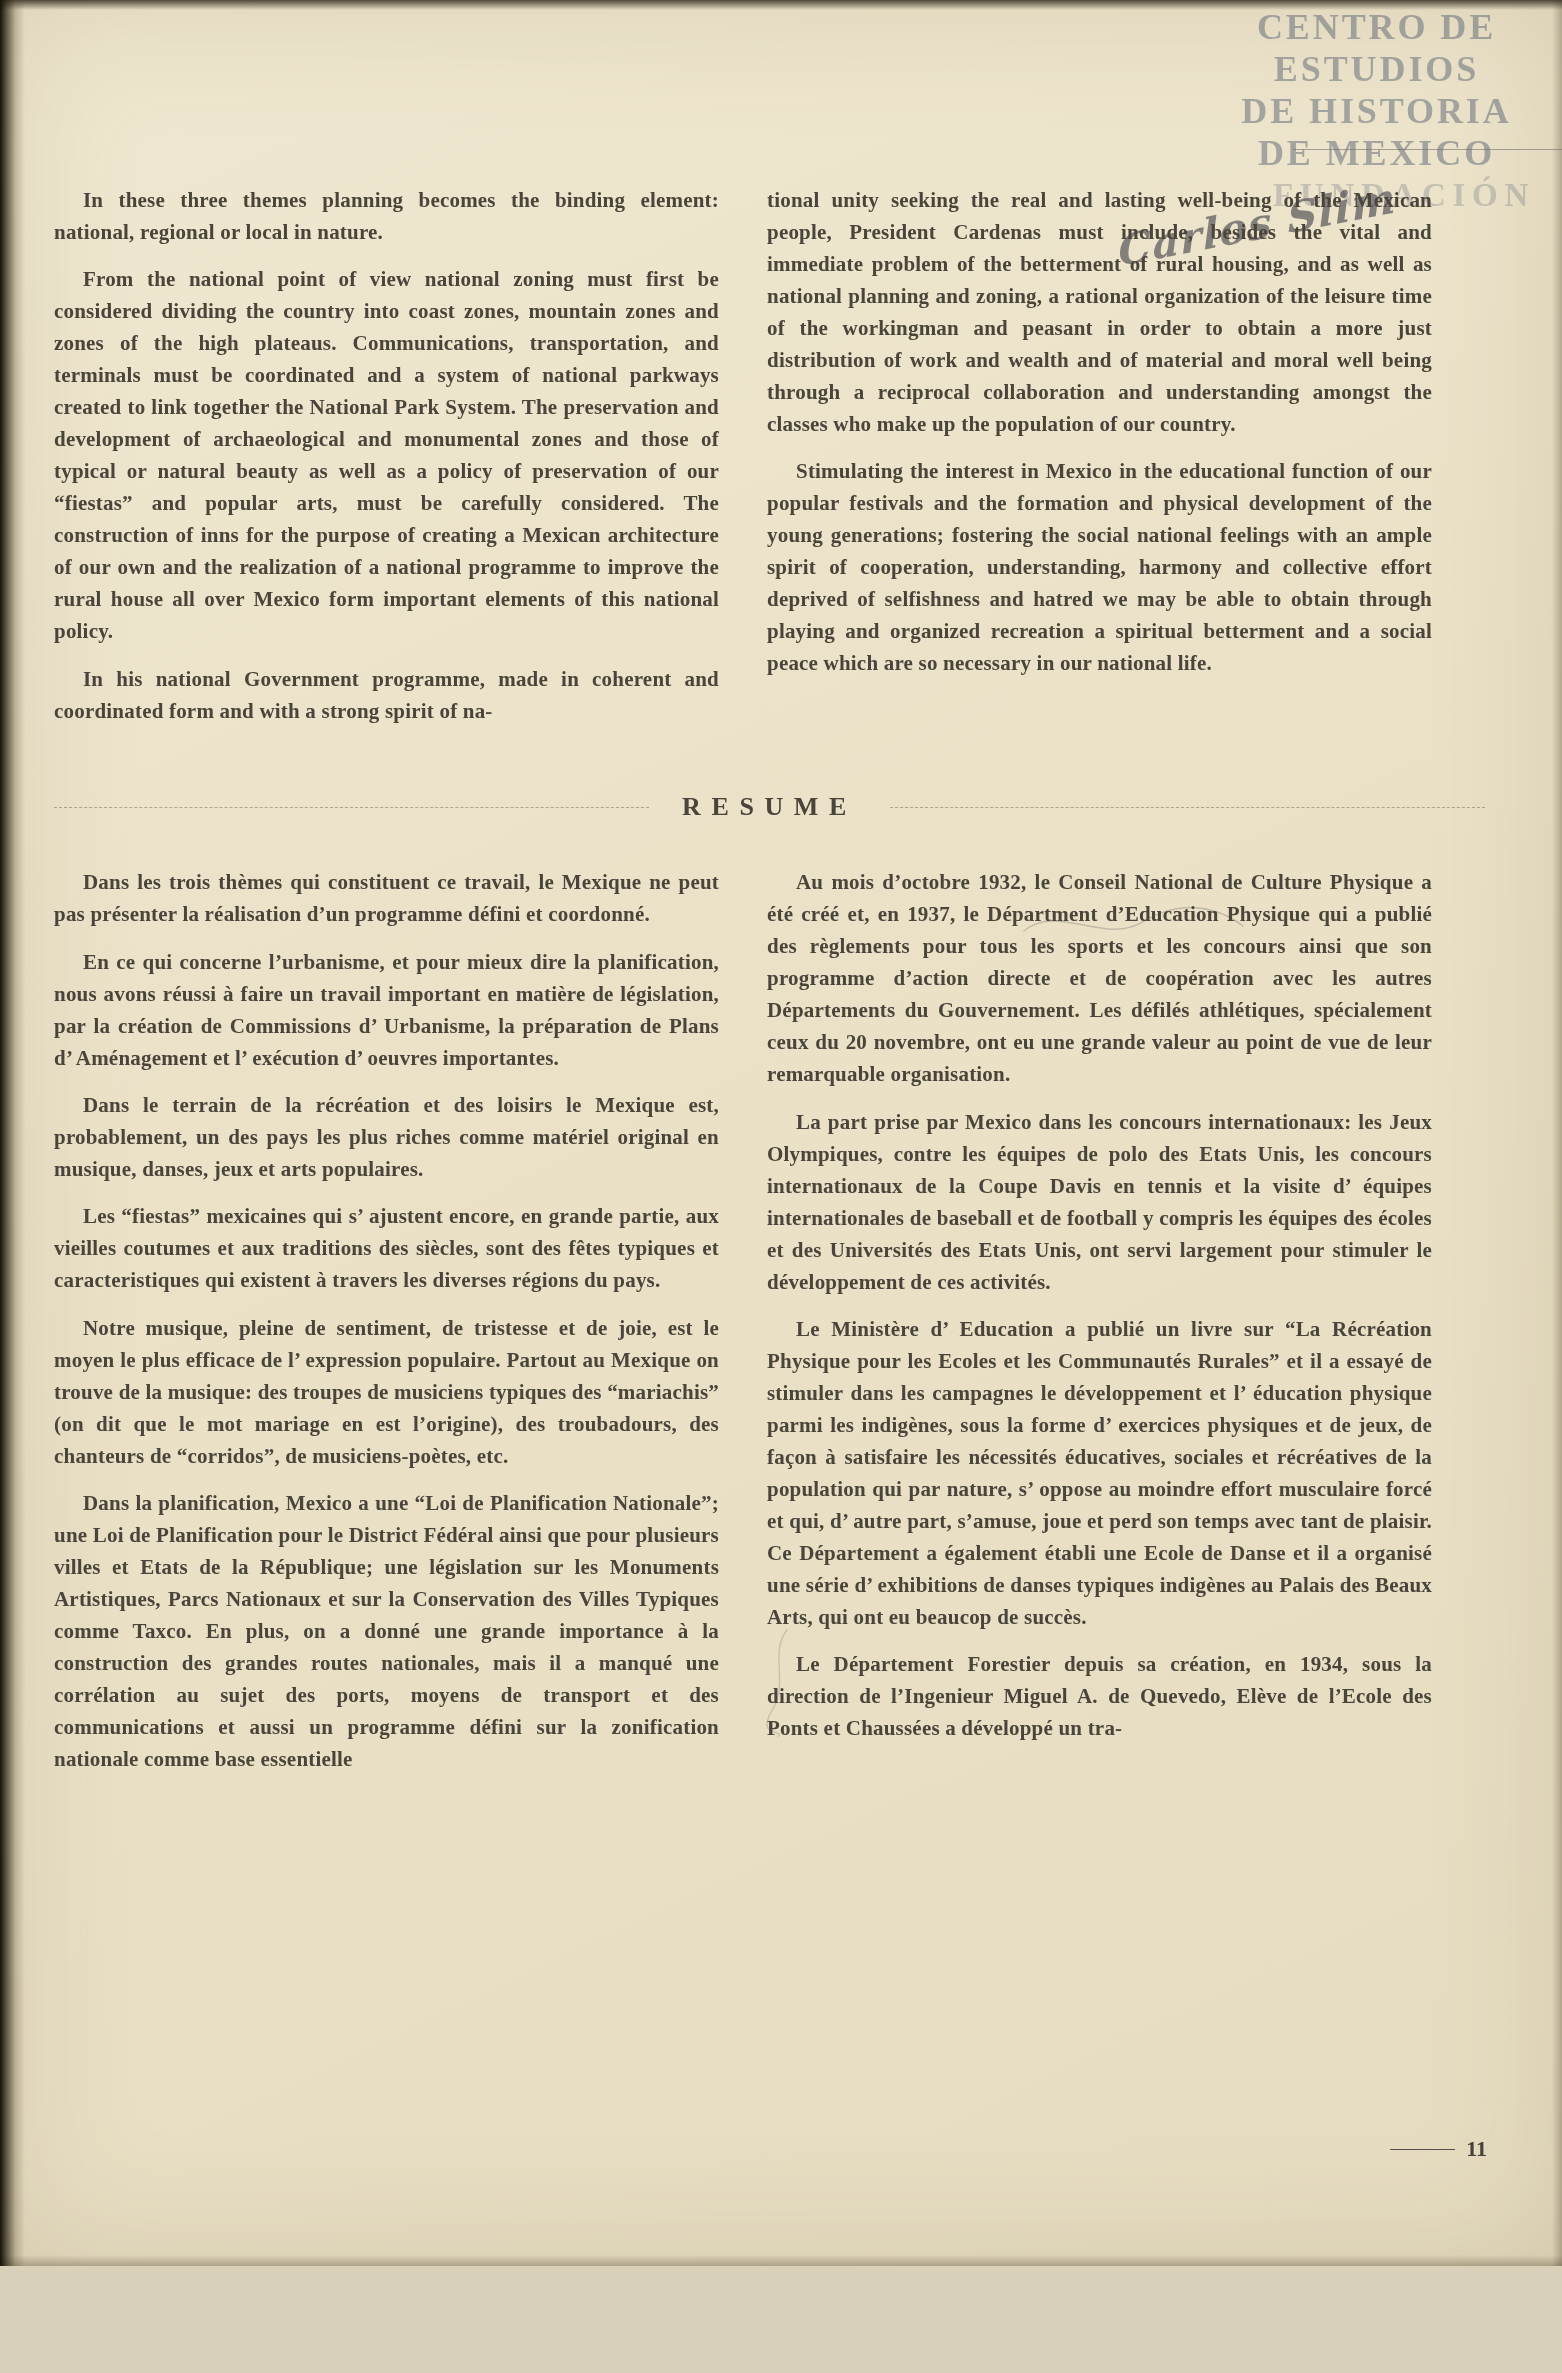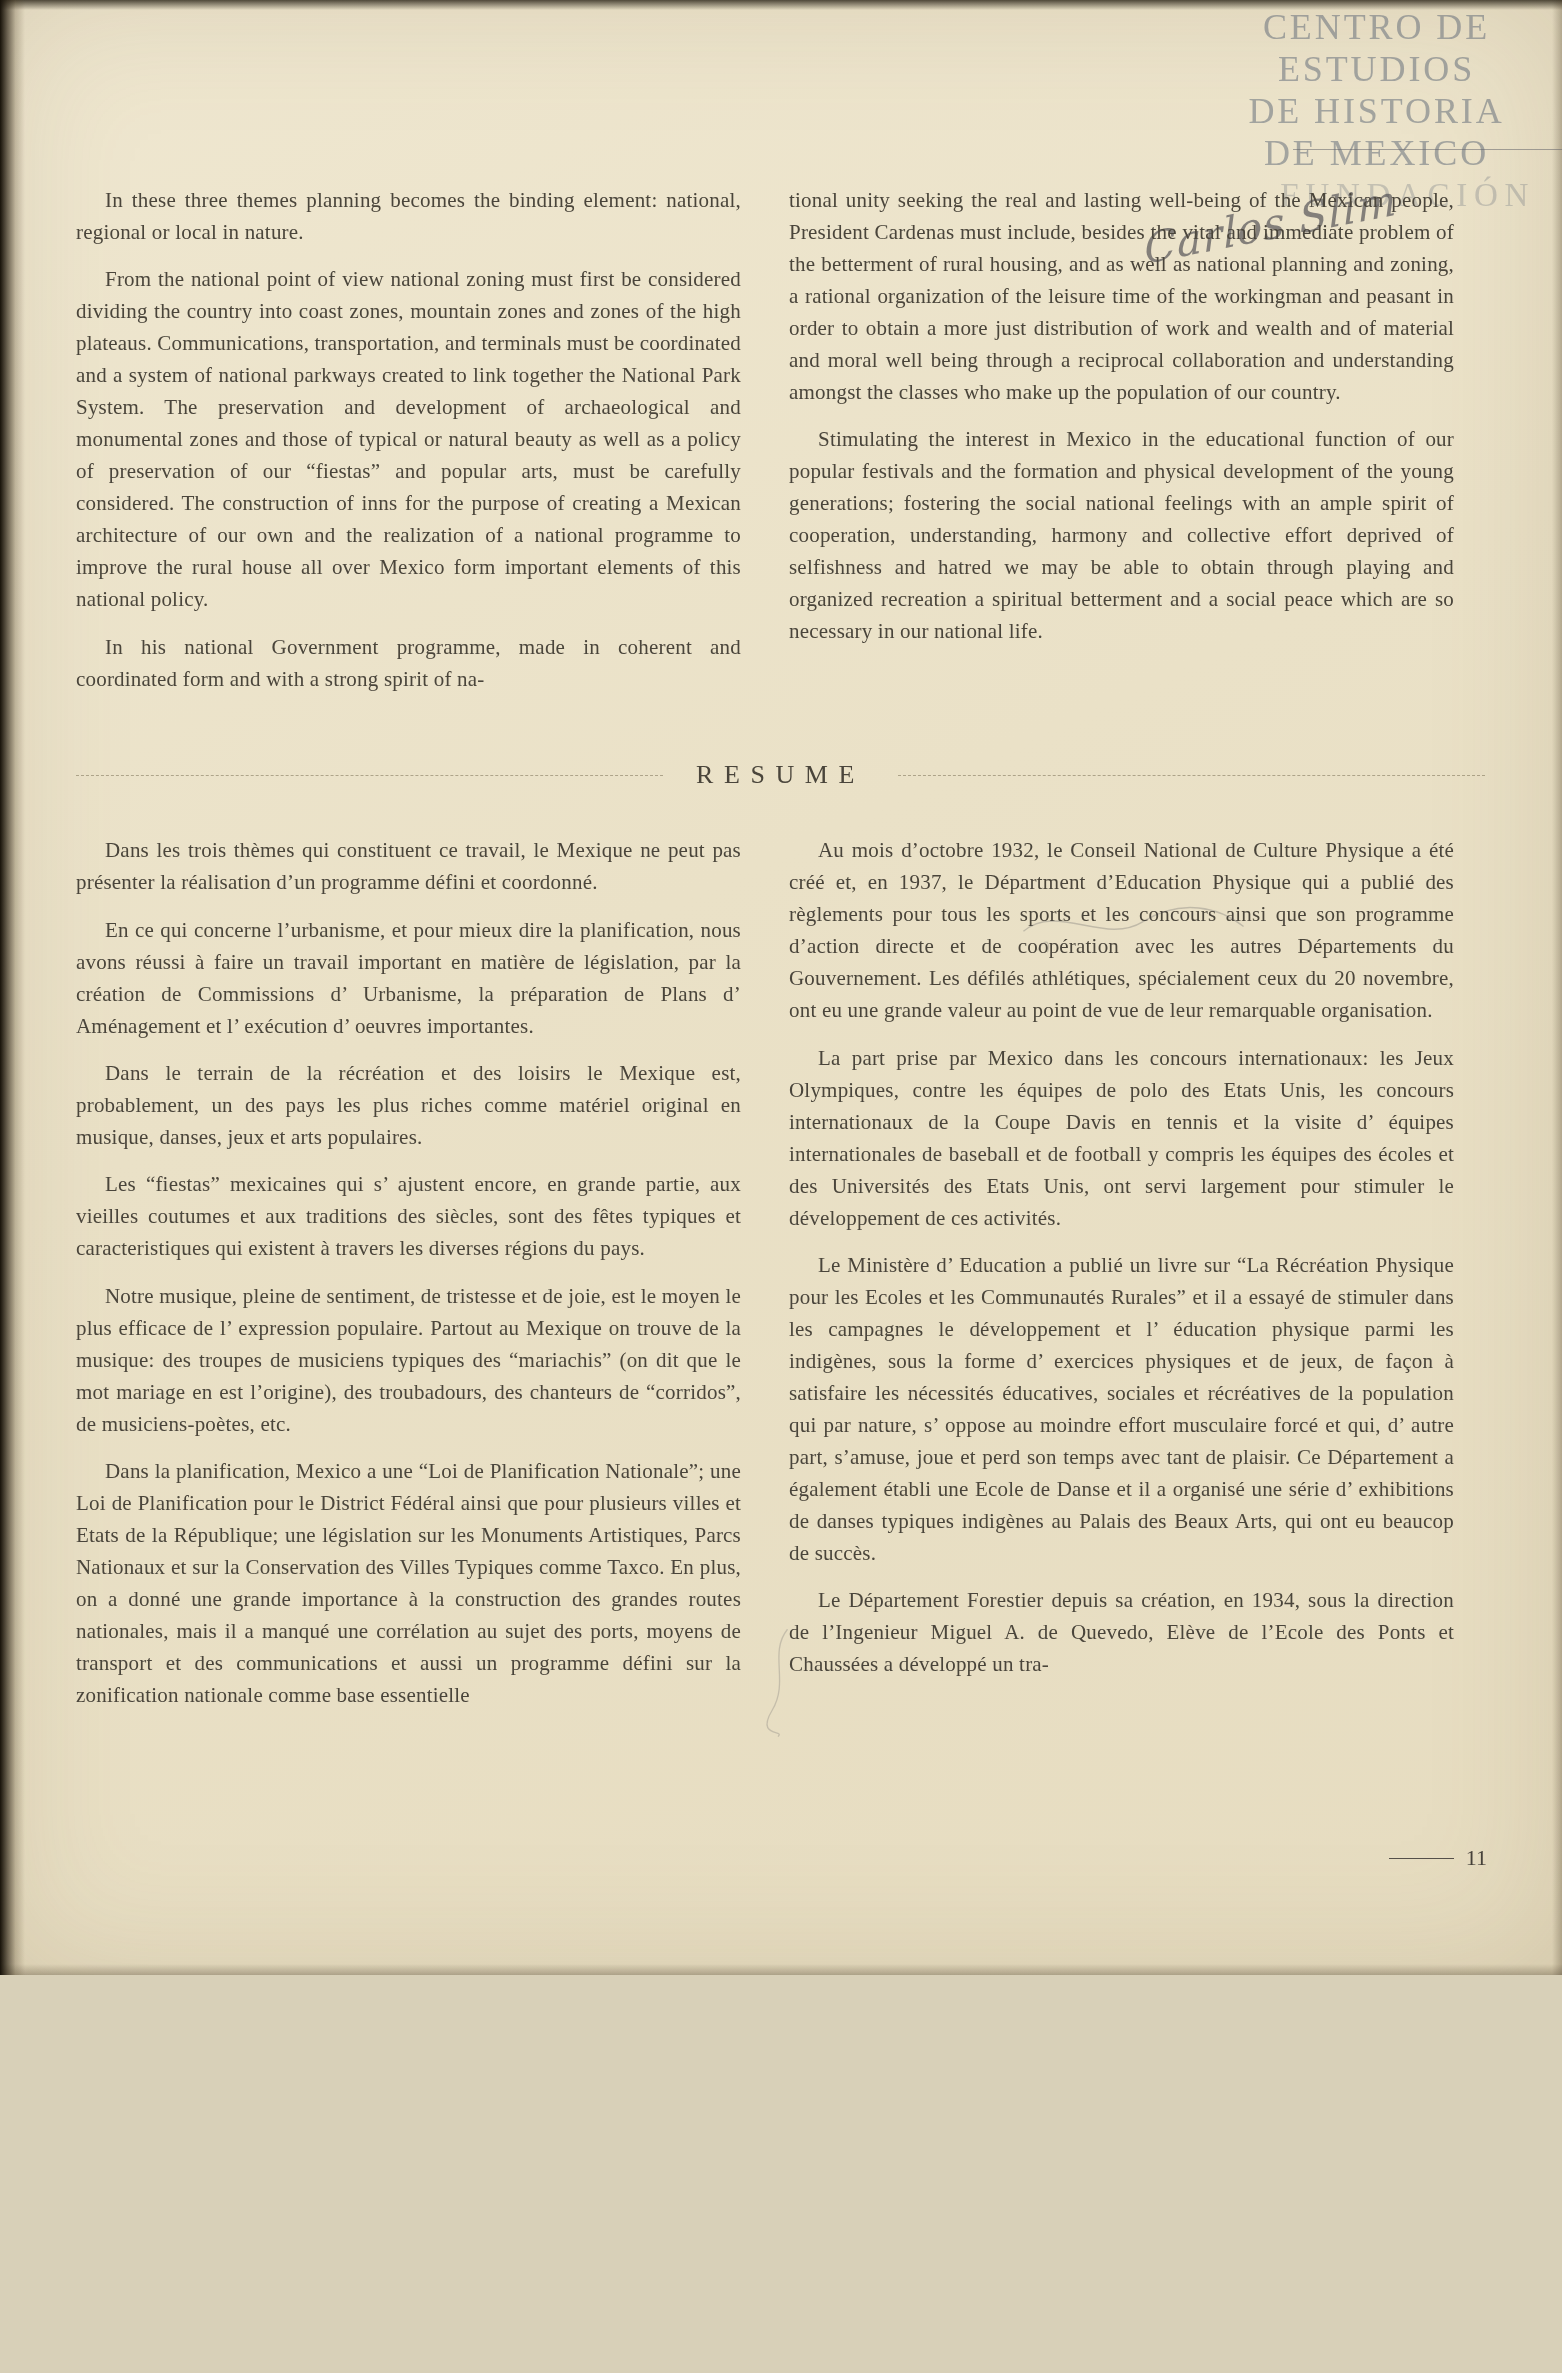--- a/index.html
+++ b/index.html
@@ -3,39 +3,40 @@
 <meta charset="utf-8">
 <style>
   html,body{margin:0;padding:0;}
   body{
     width:1562px;height:2374px;
     background:#d8d0b8;
     font-family:"Liberation Serif", serif;
   }
   .page{
     position:relative;
-    width:1562px;height:1975px;
+    width:1562px;height:2266px;
     background:linear-gradient(155deg,#efe7d0 0%, #eae1c7 45%, #e6dcc0 100%);
     overflow:hidden;
     color:#474239;
     box-shadow:inset 0 0 134px rgba(120,100,60,0.18);
+    font-weight:bold;
   }
   
   .edge-left{position:absolute;left:0;top:0;bottom:0;width:25px;
     background:linear-gradient(to right,#171209 0%, rgba(45,36,22,0.65) 30%, rgba(80,66,40,0.25) 62%, rgba(0,0,0,0) 100%);}
   .edge-top{position:absolute;left:0;top:0;right:0;height:9.6px;
     background:linear-gradient(to bottom, rgba(30,24,12,0.75), rgba(0,0,0,0));}
   .edge-right{position:absolute;right:0;top:0;bottom:0;width:9.6px;
     background:linear-gradient(to left, rgba(60,48,28,0.28), rgba(0,0,0,0));}
   .edge-bottom{position:absolute;left:0;bottom:0;right:0;height:11.5px;
     background:linear-gradient(to top, rgba(60,48,28,0.30), rgba(0,0,0,0));}
 
   .content{
     position:relative;
-    padding:184px 77px 0 76px;
+    padding:184px 77px 0 54px;
   }
   .two-col{display:flex;gap:48px;}
   .col{width:665px;}
   p.body-text{
     margin:0 0 15.4px 0;
     font-size:21px;
     line-height:32px;
     text-align:justify;
     text-indent:29px;
     letter-spacing:0.2px;

